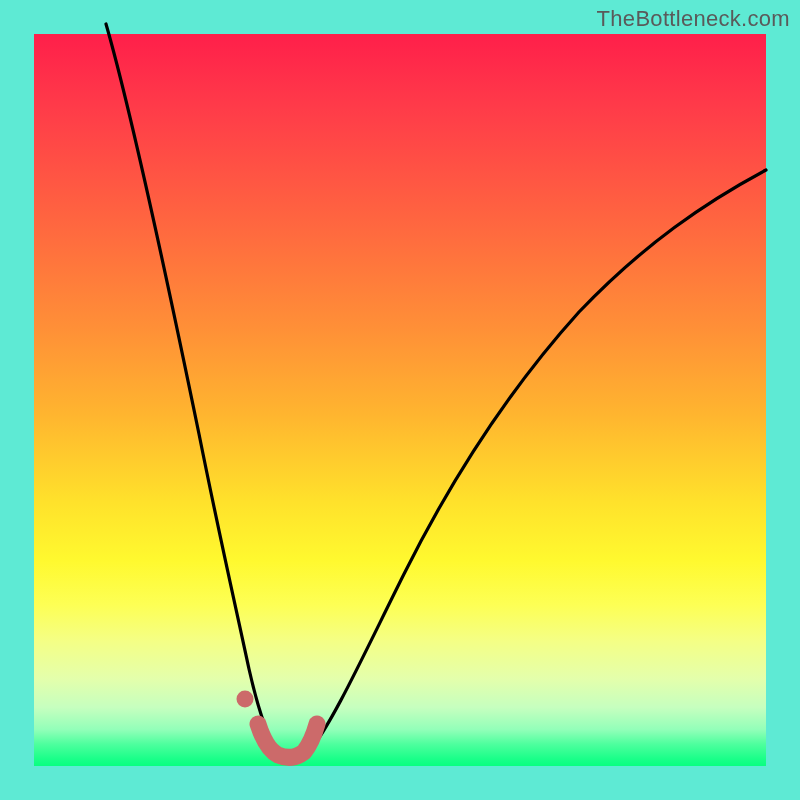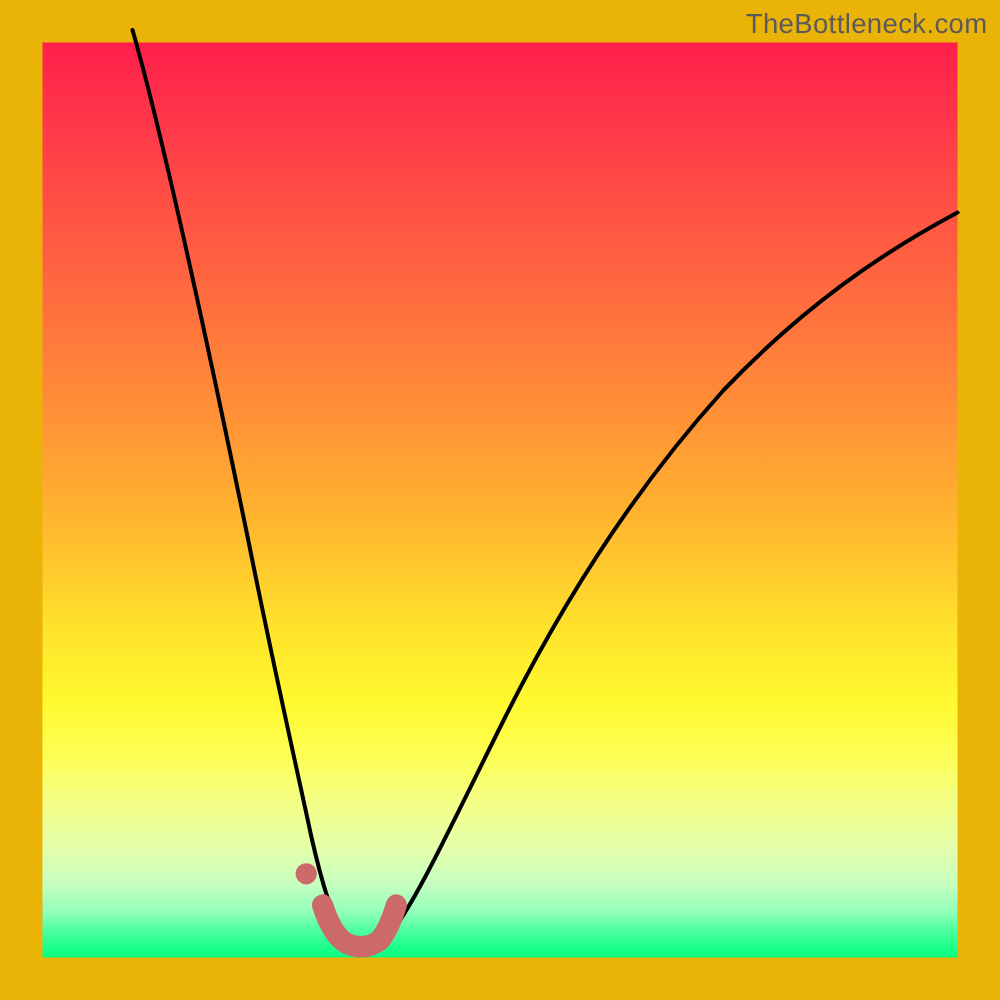--- a/index.html
+++ b/index.html
@@ -10,21 +10,21 @@
     background: #000;
     overflow: hidden;
     font-family: Arial, Helvetica, sans-serif;
   }
   .frame {
     position: absolute;
     left: 0;
     top: 0;
     width: 800px;
     height: 800px;
-    background: #eab308;
+    background: #5eead4;
   }
   .plot-area {
     position: absolute;
     left: 34px;
     top: 34px;
     width: 732px;
     height: 732px;
     
     background: linear-gradient(
       to bottom,

